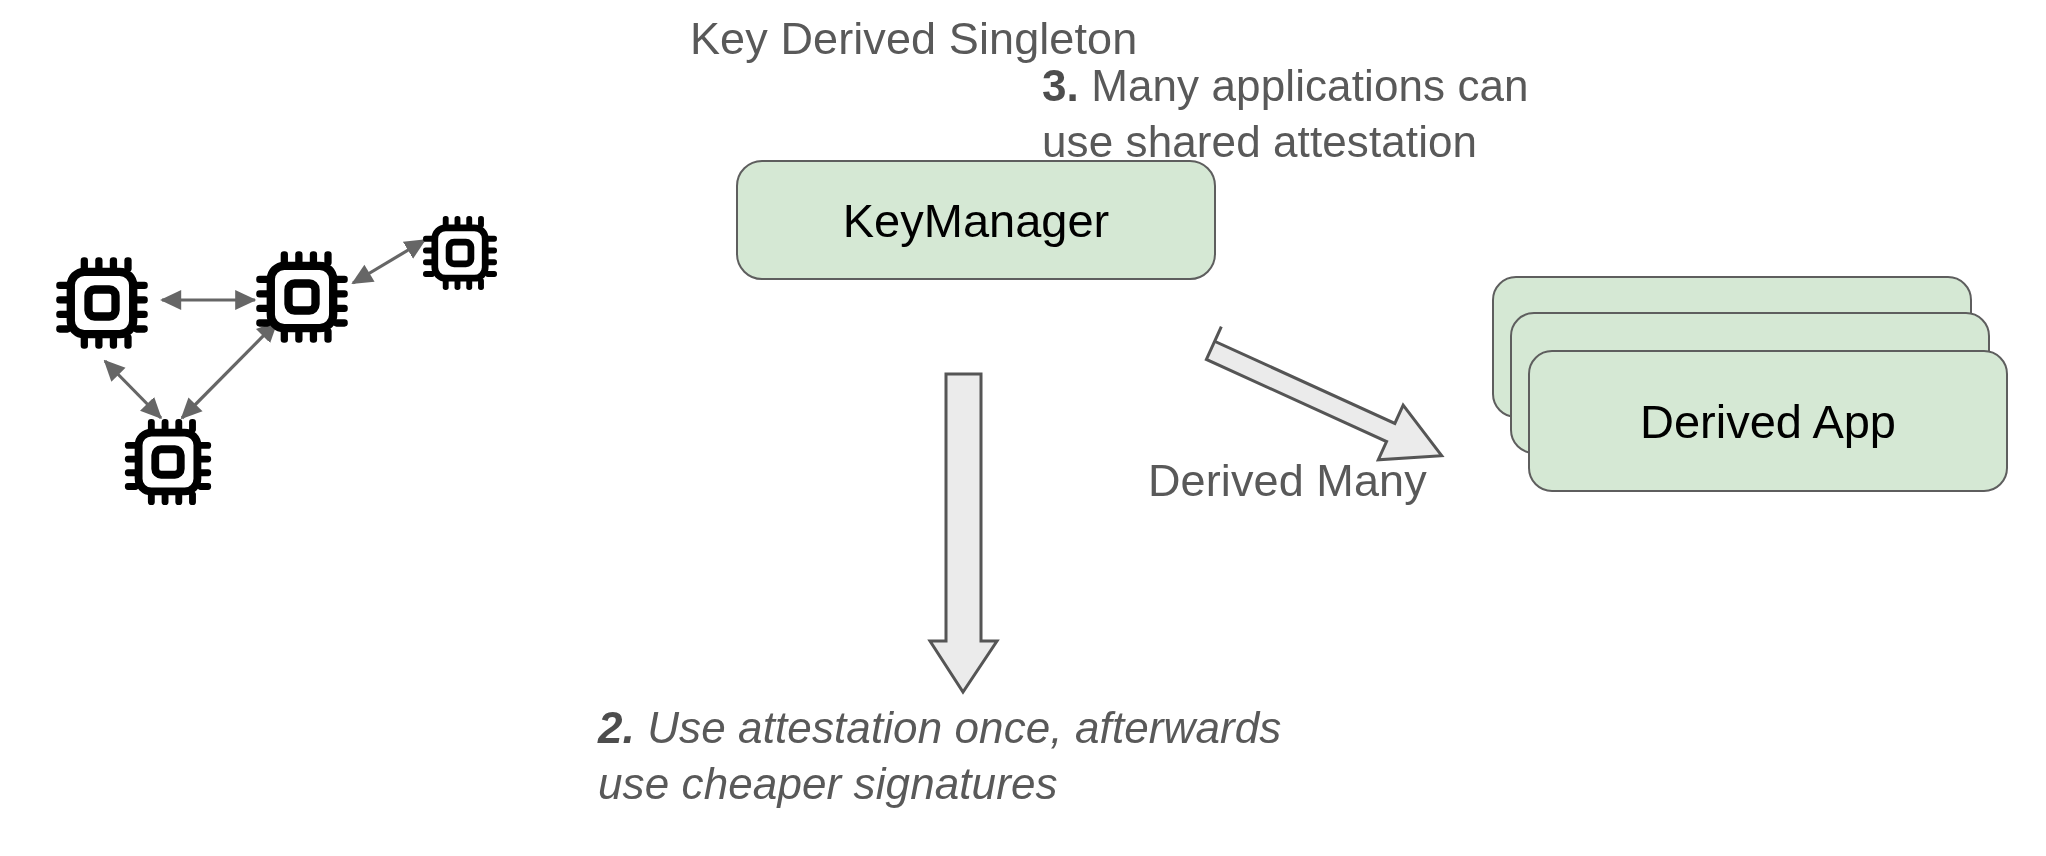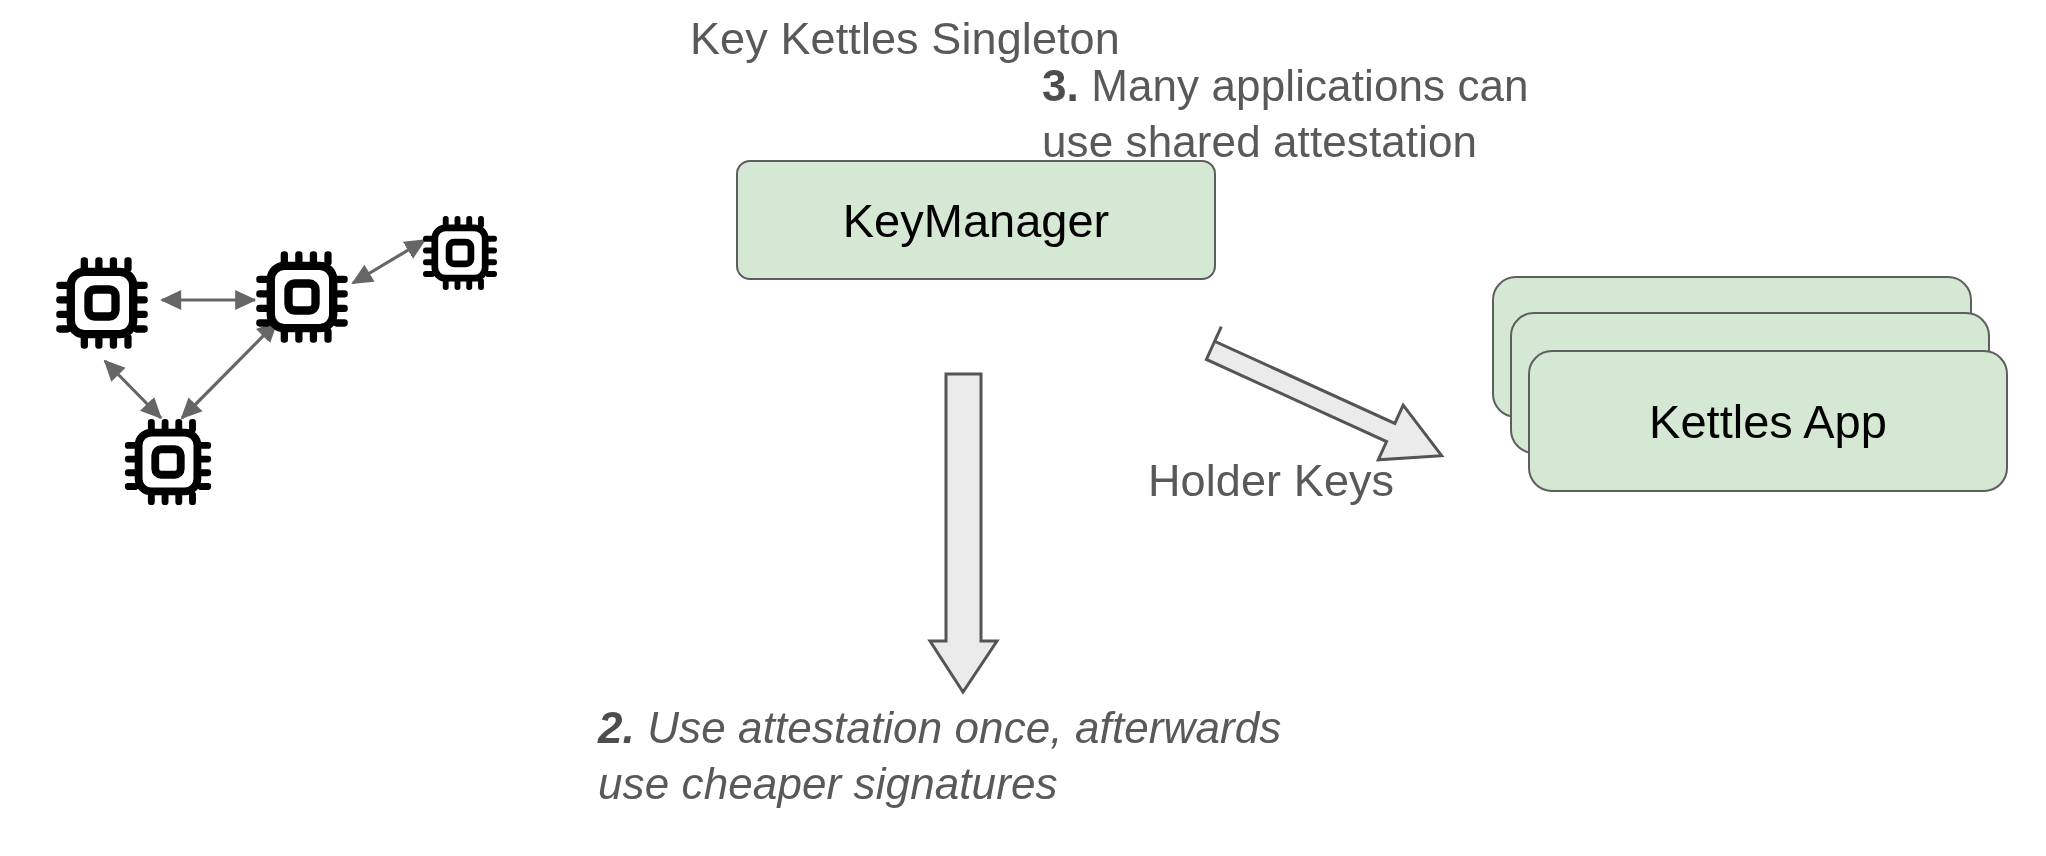--- a/index.html
+++ b/index.html
@@ -59,21 +59,21 @@
     left: 1148px;
     top: 452px;
     font-size: 45px;
     color: #595959;
   }
 
   
   .green-box {
     background: #d5e8d4;
     border: 2px solid #5e5e5e;
-    border-radius: 14px;
+    border-radius: 26px;
     box-sizing: border-box;
   }
   #box-keymanager {
     left: 736px;
     top: 160px;
     width: 480px;
     height: 120px;
     display: flex;
     align-items: center;
     justify-content: center;
@@ -101,39 +101,39 @@
     left: 0; top: 0;
     width: 2046px; height: 856px;
     pointer-events: none;
   }
 </style>
 </head>
 <body>
 
 <div id="canvas">
 
-  <div class="abs label-gray" id="title-key-holder">Key Kettles Singleton</div>
+  <div class="abs label-gray" id="title-key-holder">Key Derived Singleton</div>
 
 
   <div class="abs label-gray" id="caption-3"><span class="num">3.</span><span> Many applications can
 use shared attestation</span></div>
 
   <div class="abs label-gray" id="caption-2"><span class="num">2.</span><span> Use attestation once, afterwards
 use cheaper signatures</span></div>
 
-  <div class="abs label-gray" id="label-derived-keys">Holder Keys</div>
+  <div class="abs label-gray" id="label-derived-keys">Derived Many</div>
 
   <div class="abs green-box" id="box-keymanager">
     <span class="box-text">KeyManager</span>
   </div>
 
   <div class="abs green-box stack-card" id="card-back"></div>
   <div class="abs green-box stack-card" id="card-mid"></div>
   <div class="abs green-box stack-card" id="card-front">
-    <span class="box-text">Kettles App</span>
+    <span class="box-text">Derived App</span>
   </div>
 
   <svg id="arrows-svg" viewBox="0 0 2046 856">
 
     <polygon points="946,374 981,374 981,641 997,641 963,692 930,641 946,641" fill="#ebebeb" stroke="#555555" stroke-width="3" stroke-linejoin="miter"></polygon>
 
     <g transform="translate(1218,334) rotate(24.5)">
       <polygon points="0,0 0,36 198,36 198,56 254,26 198,-4 198,16 0,16" transform="translate(0,-8)" fill="#ebebeb" stroke="#555555" stroke-width="3" stroke-linejoin="miter"></polygon>
     </g>
   </svg>

